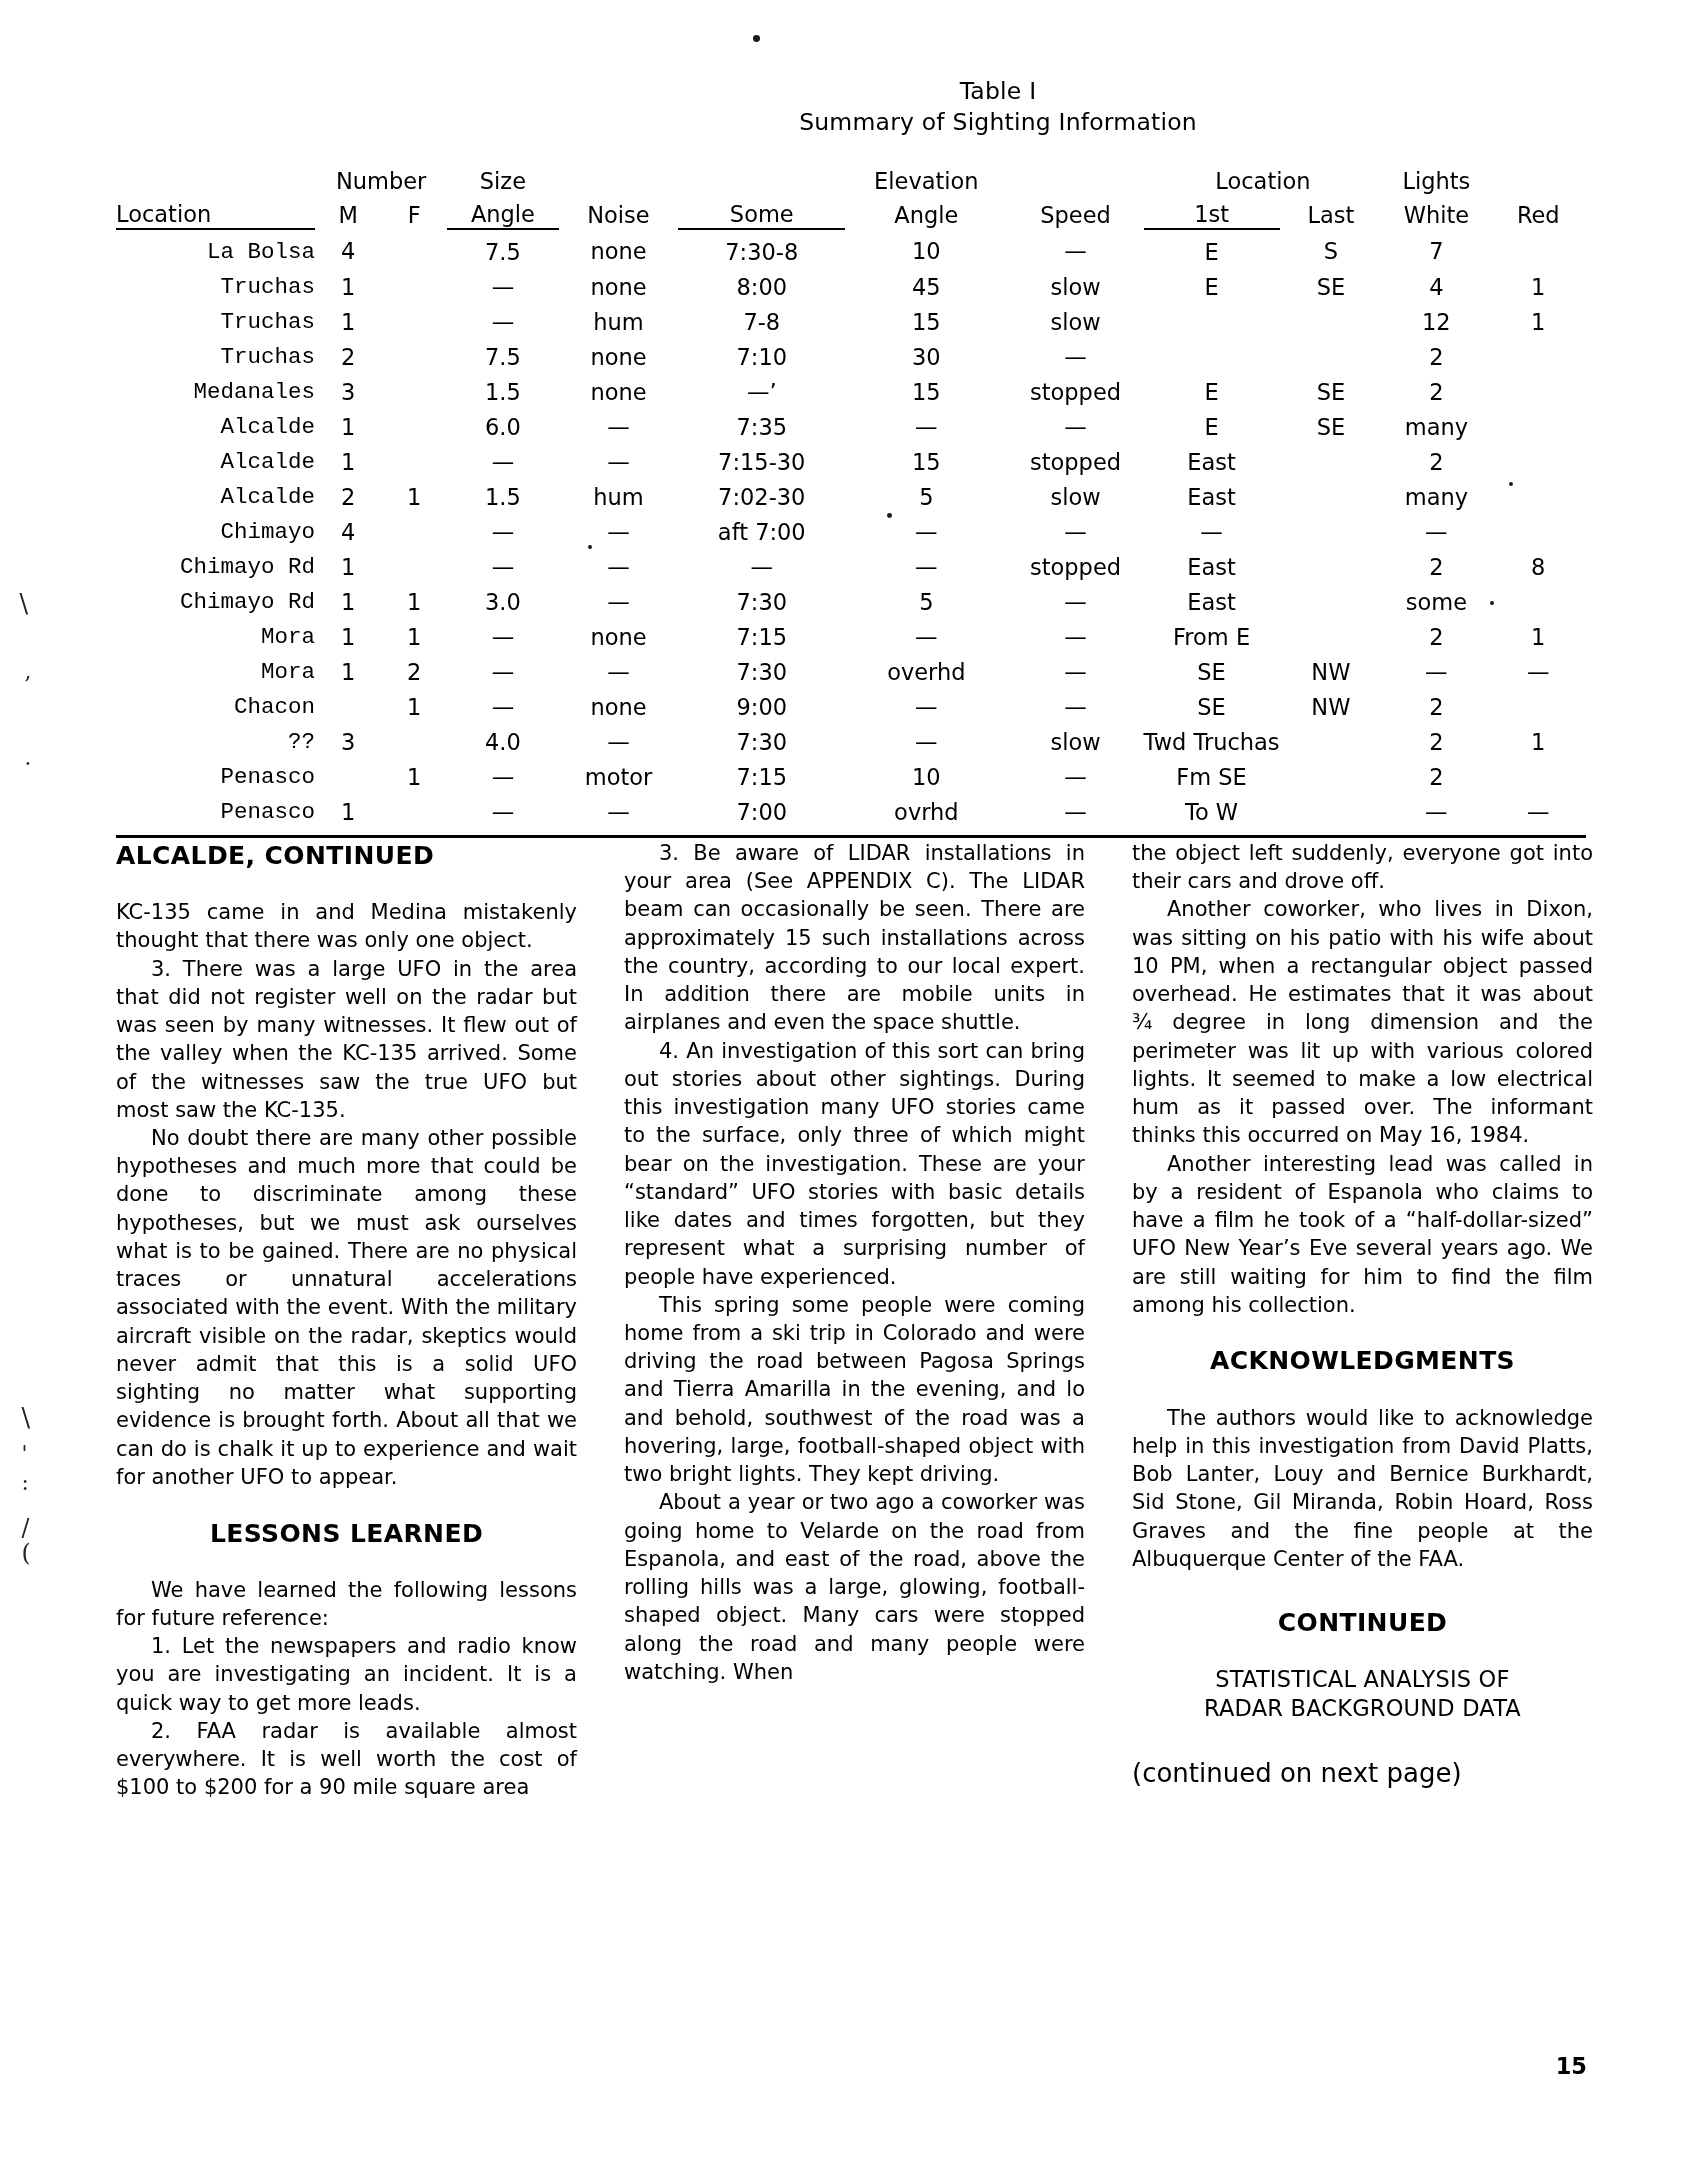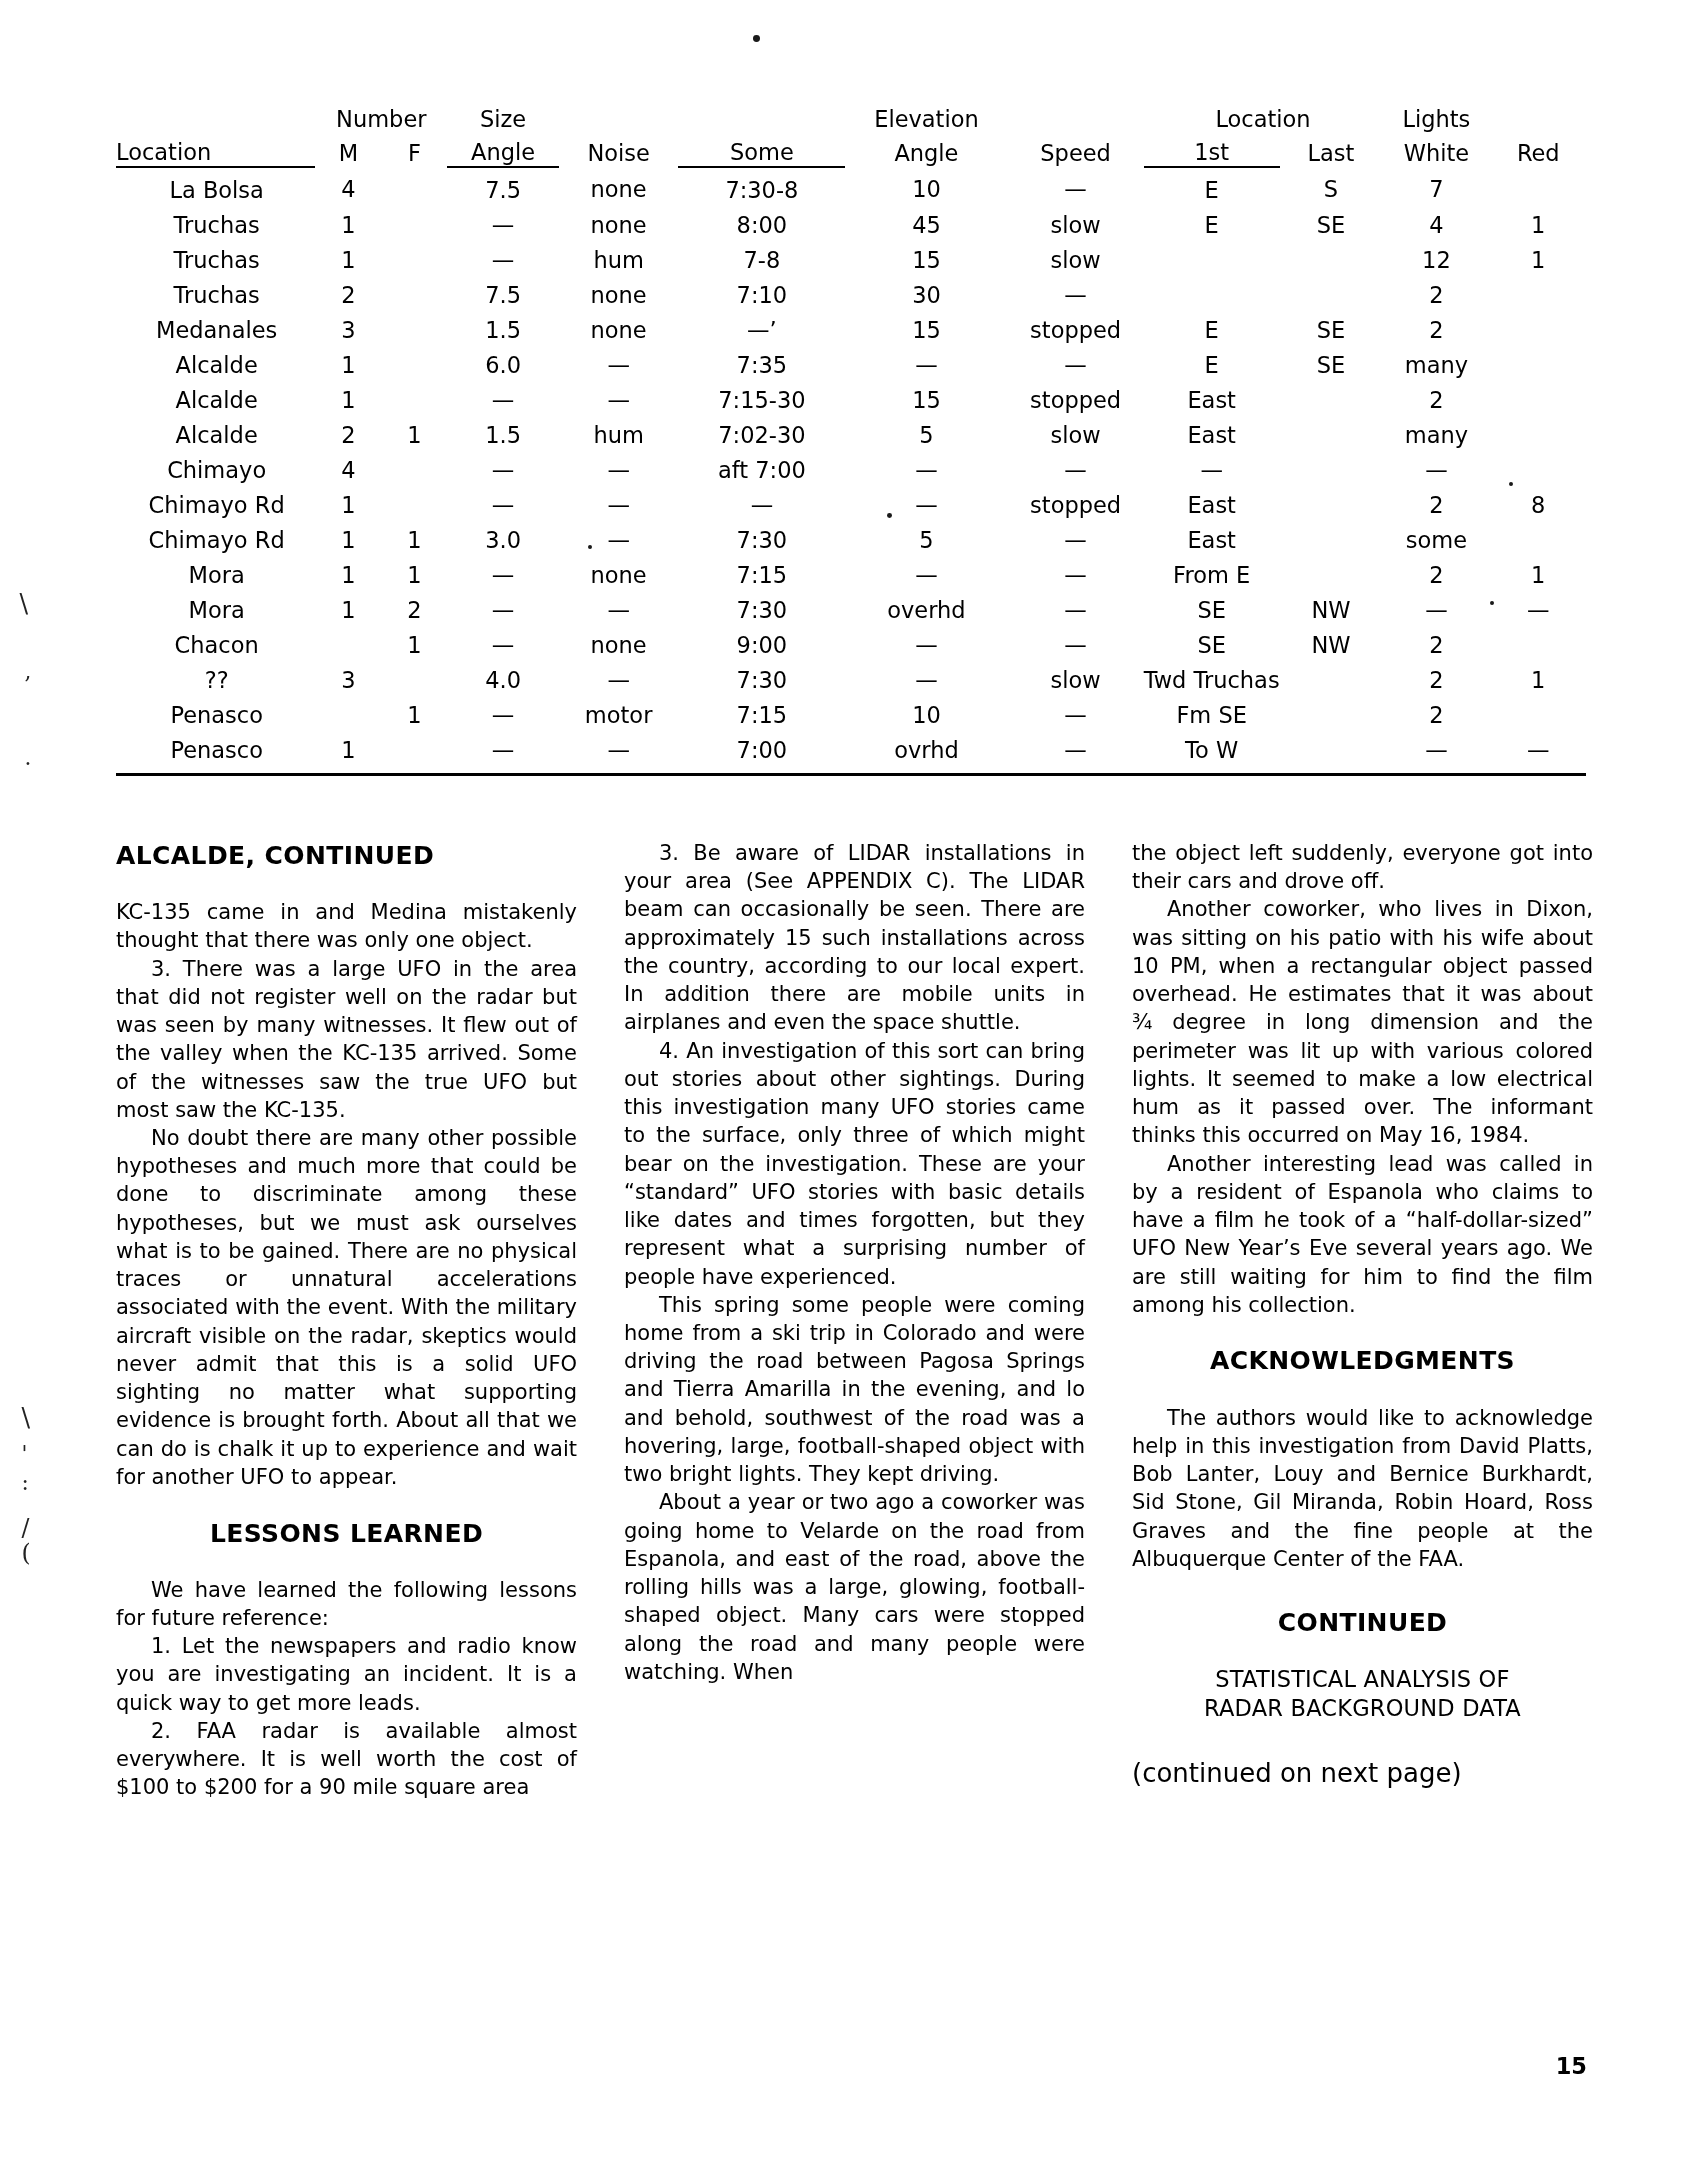--- a/index.html
+++ b/index.html
@@ -85,22 +85,23 @@
   table.sighting thead tr.sub th.loc {
     text-align: left;
   }
   table.sighting tbody tr td {
     height: 35px;
     text-align: center;
     vertical-align: middle;
     font-size: 22.5px;
   }
   table.sighting tbody tr td.loc {
-    text-align: center;
+    text-align: right;
     padding-left: 2px;
+    font-family: Liberation Mono, monospace;
   }
   table.sighting tbody tr.first td {
     padding-top: 4.9px;
   }
   .table-rule {
     height: 2.9px;
     background: #000;
     margin-top: 5.9px;
   }
 
@@ -169,20 +170,24 @@
   <div class="mark" style="left:21.6px;top:1470px;font-size:21.6px;">:</div>
   <div class="mark" style="left:21.6px;top:1514px;font-size:23.5px;">/</div>
   <div class="mark" style="left:21.6px;top:1539px;font-size:23.5px;">(</div>
   <div class="speck" style="left:887px;top:513px;width:4.9px;height:4.9px;"></div>
   <div class="speck" style="left:588px;top:545px;width:3.9px;height:3.9px;"></div>
   <div class="speck" style="left:1509px;top:482px;width:3.9px;height:3.9px;"></div>
   <div class="speck" style="left:1490px;top:601px;width:3.9px;height:3.9px;"></div>
 
   <div class="table-block">
 
+    <div class="tbl-title">
+      <span class="l1">Table I</span>
+      <span class="l2">Summary of Sighting Information</span>
+    </div>
 
     <table class="sighting">
       <colgroup>
         <col style="width:214px">
         <col style="width:71px">
         <col style="width:71px">
         <col style="width:123px">
         <col style="width:132px">
         <col style="width:186px">
         <col style="width:176px">

